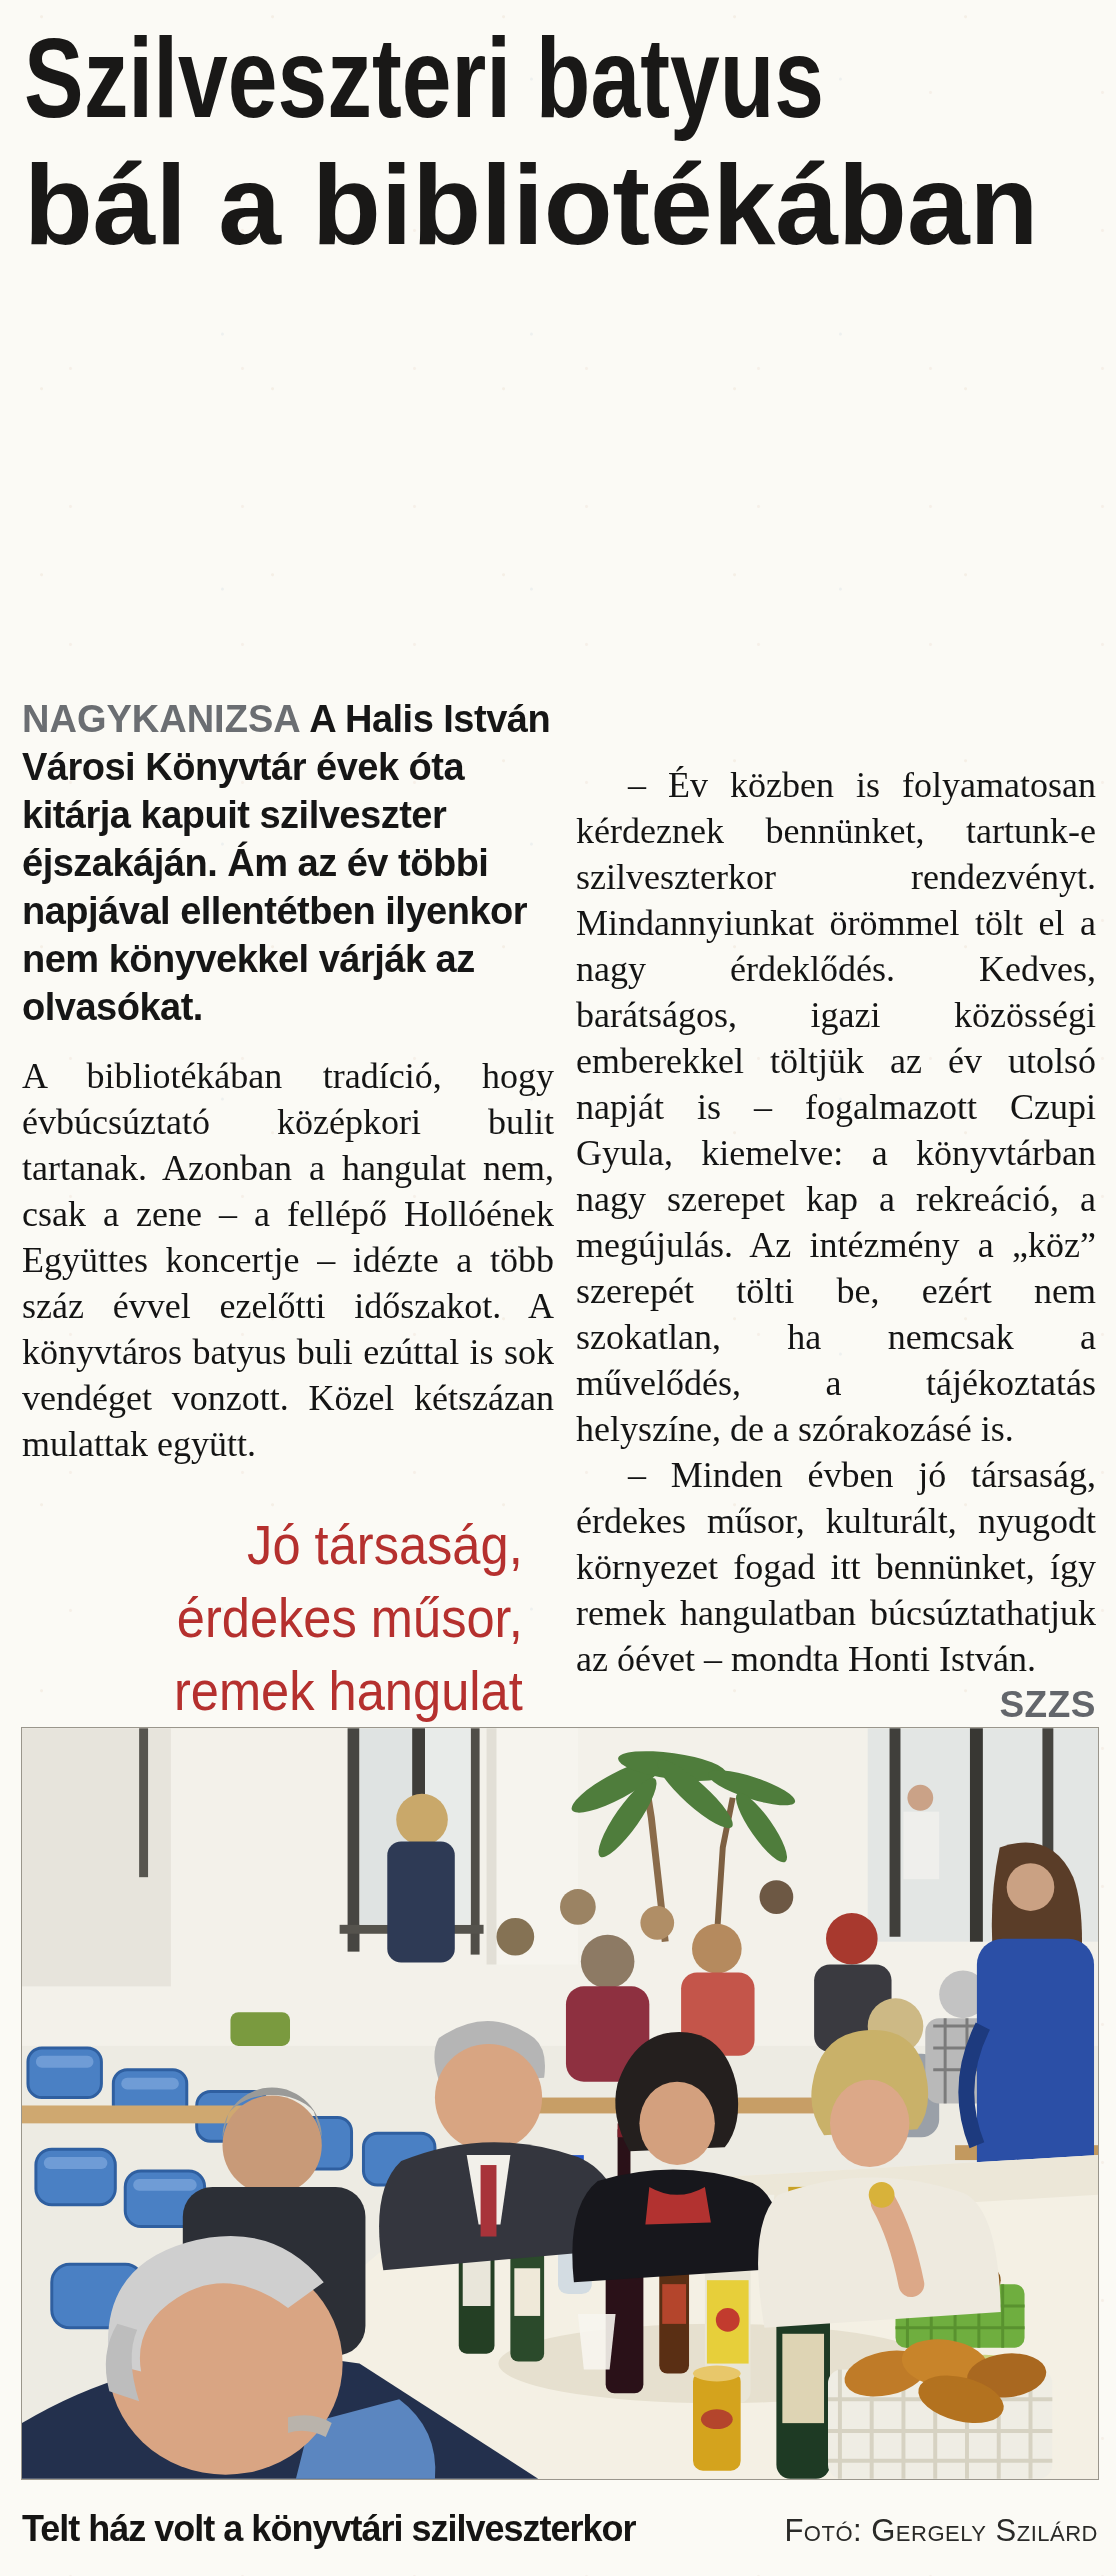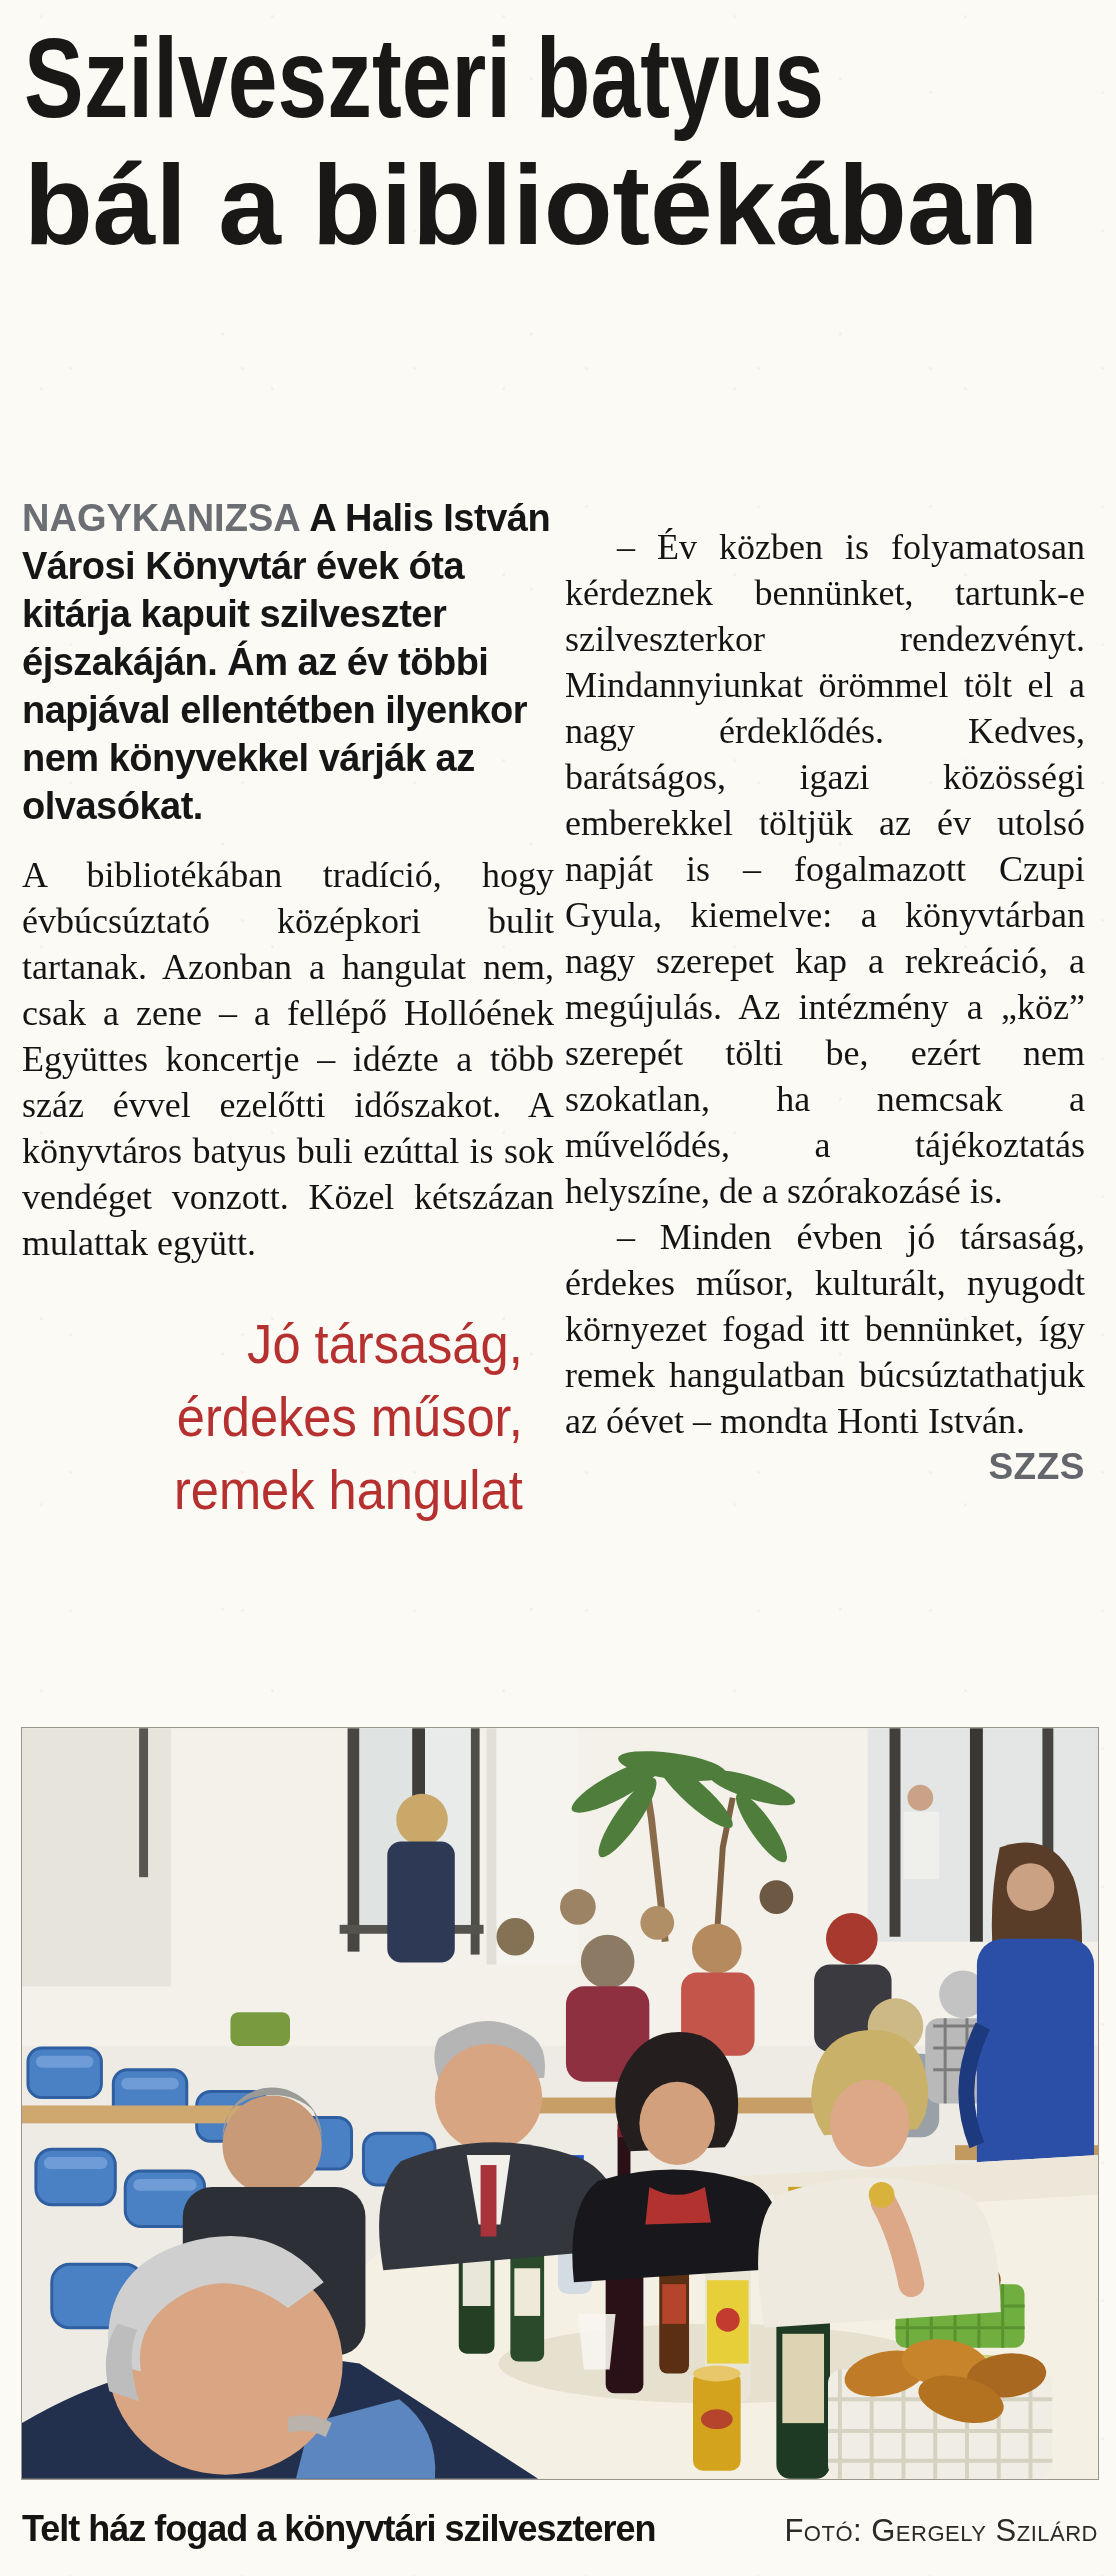--- a/index.html
+++ b/index.html
@@ -28,23 +28,23 @@
   .headline-svg{display:block;margin:4px 0 6px 0;}
   .headline-svg text{
     font-family:"Liberation Sans", sans-serif;
     font-weight:bold;
     fill:#191817;
   }
 
   
   .columns{
     display:flex;
-    gap:11px;
+    gap:22px;
     min-height:1442px;
-    align-items:center;
+    align-items:flex-end;
   }
   .col{width:532px;box-sizing:border-box;}
   .col.right{width:520px;}
 
   .lead{
     font-family:"Liberation Sans", sans-serif;
     font-weight:bold;
     font-size:38px;
     line-height:48px;
     letter-spacing:-0.5px;
@@ -400,19 +400,19 @@
           <path d="M290 700 l90 -24 q40 30 36 80 l-140 0z" fill="#5b86c0"></path>
           <ellipse cx="205" cy="640" rx="118" ry="112" fill="#d9a583"></ellipse>
           <path d="M88 640 q-12 -96 78 -122 q86 -24 138 40 l-36 26 q-60 -44 -112 -10 q-44 28 -36 74z" fill="#cfcfcf"></path>
           <path d="M96 600 q-18 30 -8 68 l30 10 q-14 -44 -2 -72z" fill="#bdbdbd"></path>
           <path d="M268 694 q26 -6 44 6 l-6 14 q-20 -10 -38 -4z" fill="#b9b3ab"></path>
         </g>
       </svg>
     </div>
 
     <figcaption class="caption-row">
-      <span class="photo-caption">Telt ház fogad a könyvtári szilveszteren</span>
+      <span class="photo-caption">Telt ház volt a könyvtári szilveszterkor</span>
       <span class="photo-credit">Fotó: Gergely Szilárd</span>
     </figcaption>
   </figure>
 
 </div>
 
 
 </body></html>

